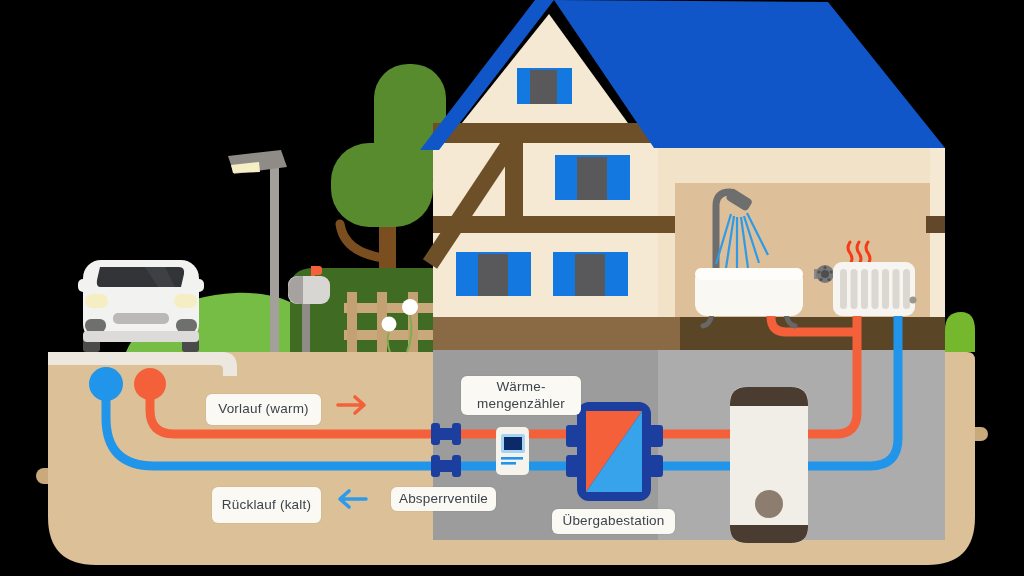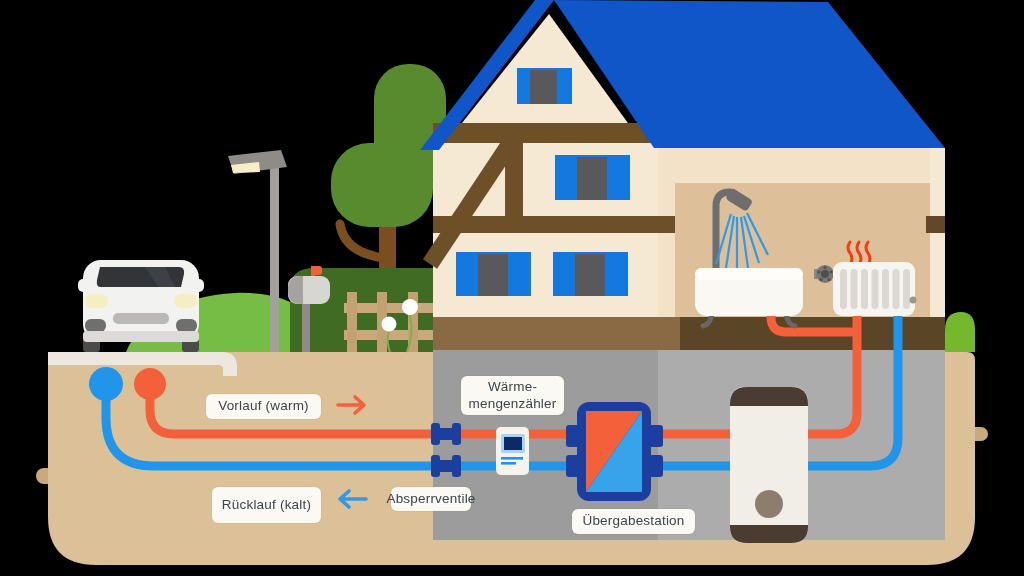--- a/index.html
+++ b/index.html
@@ -205,35 +205,35 @@
   </g>
 
   <g>
     <rect x="730" y="387" width="78" height="156" rx="14" fill="#F1EEE7"></rect>
     <path d="M730,406 L730,404 Q730,387 747,387 L791,387 Q808,387 808,404 L808,406 Z" fill="#4A3C31"></path>
     <path d="M730,525 L808,525 L808,527 Q808,543 791,543 L747,543 Q730,543 730,527 Z" fill="#4A3C31"></path>
     <circle cx="769" cy="504" r="14" fill="#8D7D6F"></circle>
   </g>
 </svg>
 
-  <div class="label" style="left:206px;top:394px;width:115px;height:25px;">Vorlauf (warm)</div>
+  <div class="label" style="left:206px;top:394px;width:115px;height:31px;">Vorlauf (warm)</div>
 
   <svg class="arrow" style="left:334px;top:393px;" width="36" height="24" viewBox="0 0 36 24">
     <path d="M4,12 L29,12 M21,4 L30,12 L21,20" stroke="#F4603A" stroke-width="3.6" fill="none" stroke-linecap="round" stroke-linejoin="round"></path>
   </svg>
 
   <div class="label" style="left:212px;top:487px;width:109px;height:36px;">Rücklauf (kalt)</div>
 
   <svg class="arrow" style="left:334px;top:487px;" width="36" height="24" viewBox="0 0 36 24">
     <path d="M32,12 L7,12 M15,4 L6,12 L15,20" stroke="#2E9AE8" stroke-width="3.6" fill="none" stroke-linecap="round" stroke-linejoin="round"></path>
   </svg>
 
-  <div class="label" style="left:391px;top:487px;width:80px;height:24px;">Absperrventile</div>
-
-  <div class="label" style="left:461px;top:376px;width:103px;height:39px;flex-direction:column;">
+  <div class="label" style="left:391px;top:487px;width:105px;height:24px;">Absperrventile</div>
+
+  <div class="label" style="left:461px;top:376px;width:120px;height:39px;flex-direction:column;">
     <div>Wärme-</div>
     <div>mengenzähler</div>
   </div>
 
-  <div class="label" style="left:552px;top:509px;width:123px;height:25px;margin-left:20px;">Übergabestation</div>
+  <div class="label" style="left:552px;top:509px;width:123px;height:25px;">Übergabestation</div>
 
 
 </div>
 
 </body></html>

